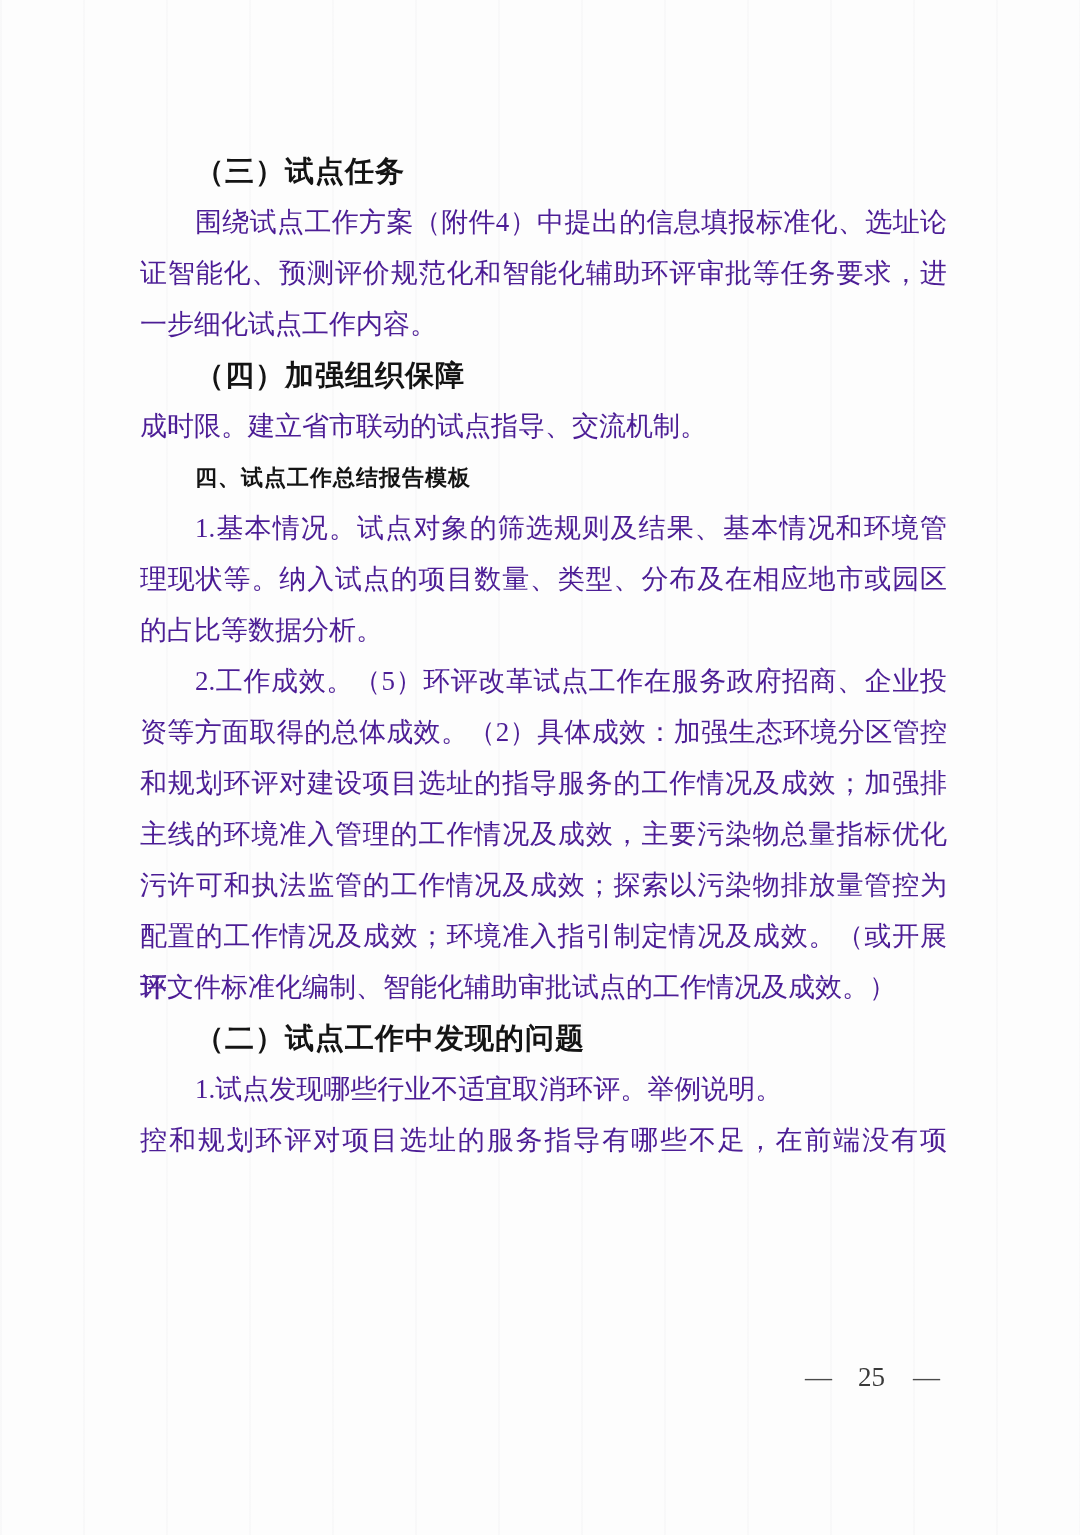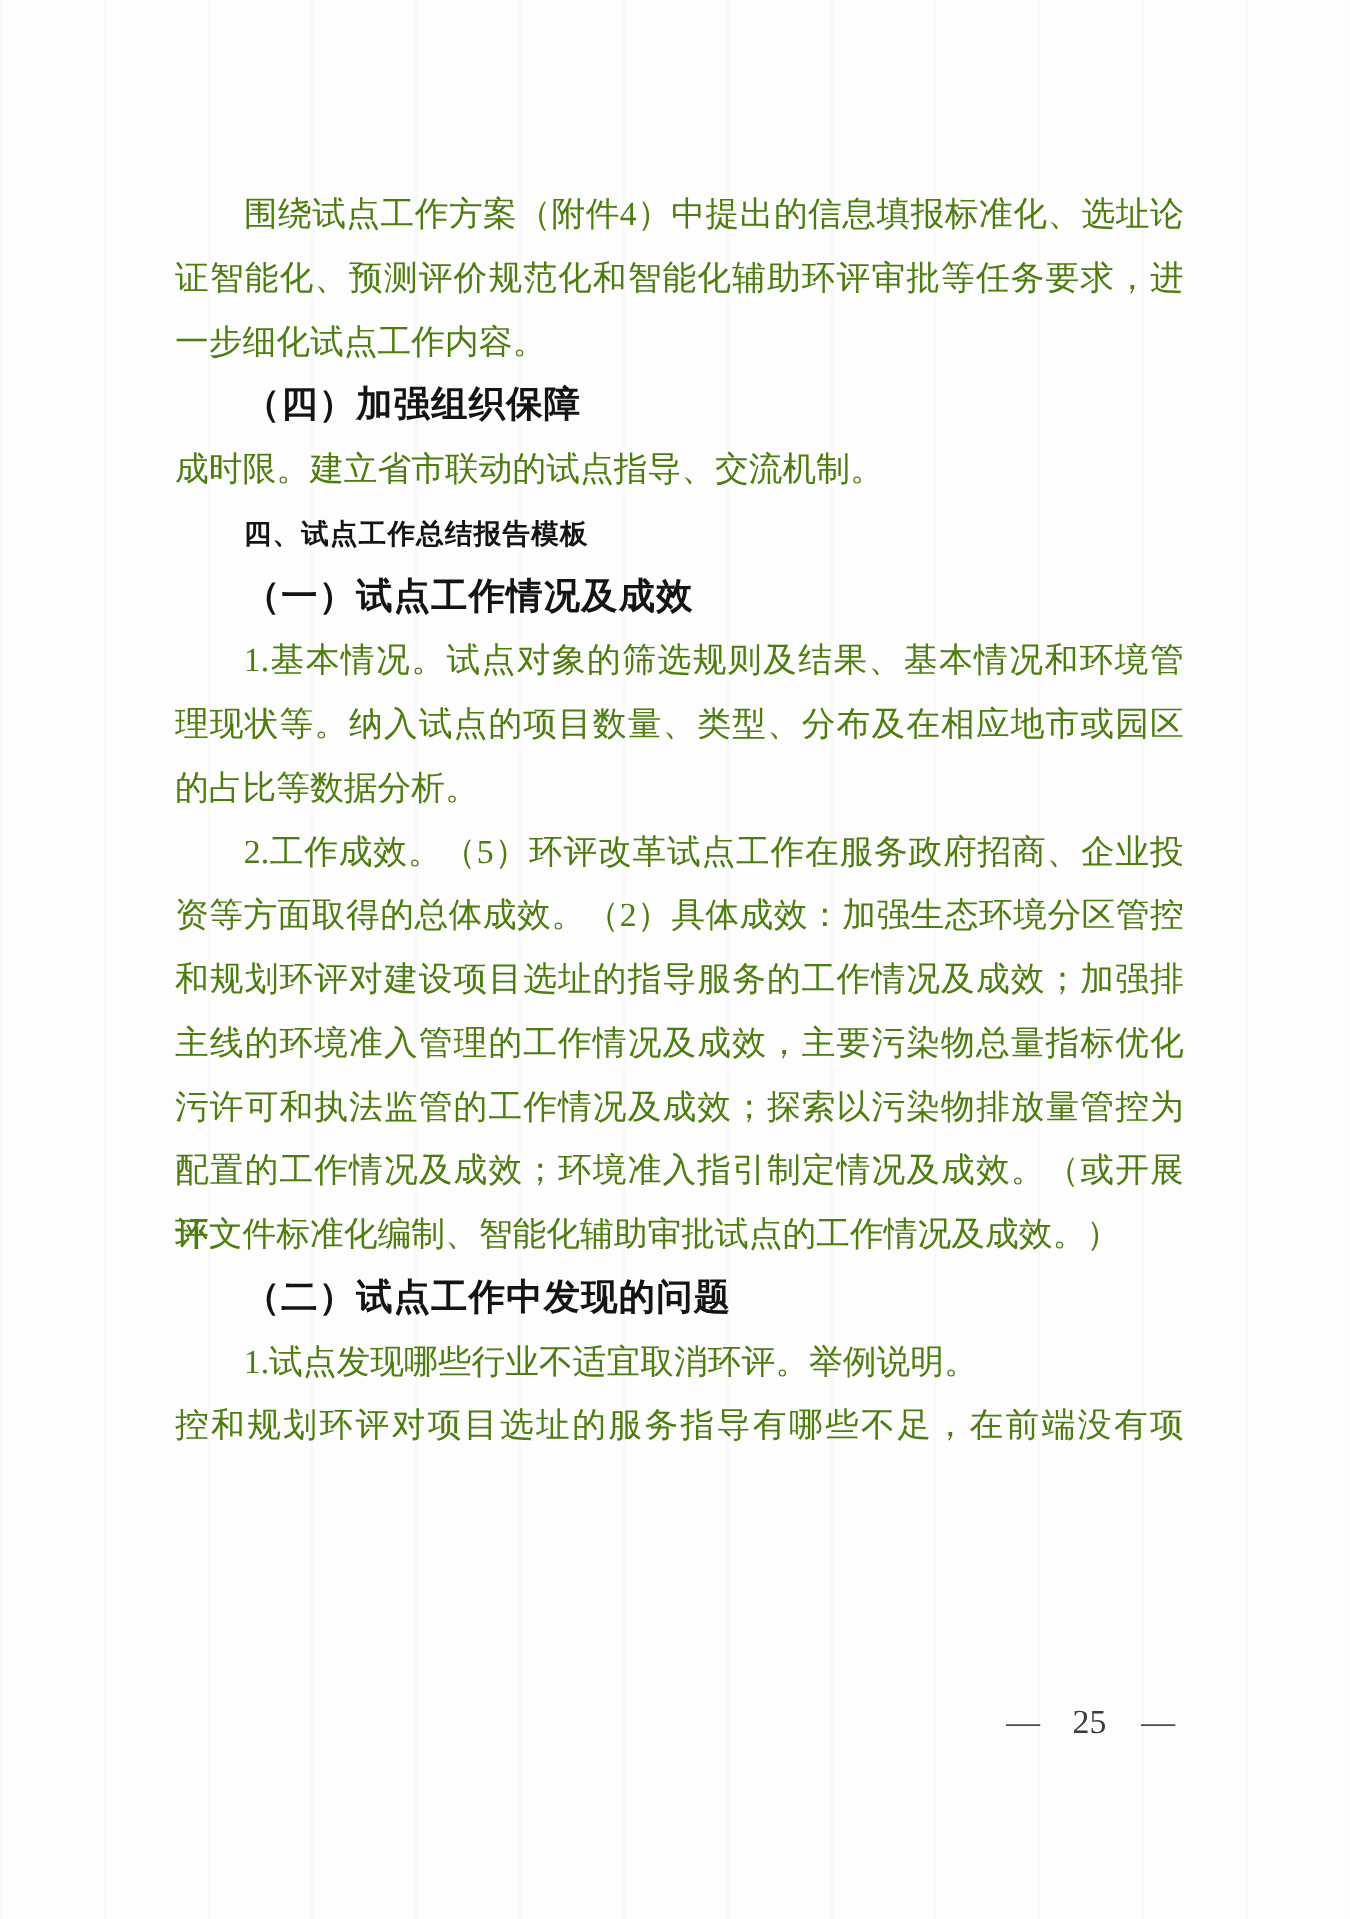--- a/index.html
+++ b/index.html
@@ -35,21 +35,21 @@
     position: absolute;
     left: 140px;
     top: 146px;
     width: 807px;
   }
   .line {
     display: block;
     height: 51px;
     line-height: 51px;
     font-size: 27px;
-    color: #4d7c0f;
+    color: #4c1d95;
     white-space: nowrap;
     overflow: visible;
   }
   
   .full {
     white-space: normal;
     text-align: justify;
     text-align-last: justify;
     text-justify: inter-character;
   }
@@ -87,27 +87,27 @@
     letter-spacing: -2px;
   }
 </style>
 </head>
 <body>
 
 <div class="page">
   <div class="scan-texture"></div>
 
   <div class="content">
+    <div class="line h-kai indent">（三）试点任务</div>
     <div class="line full indent">围绕试点工作方案（附件4）中提出的信息填报标准化、选址论</div>
     <div class="line full">证智能化、预测评价规范化和智能化辅助环评审批等任务要求，进</div>
     <div class="line">一步细化试点工作内容。</div>
     <div class="line h-kai indent">（四）加强组织保障</div>
     <div class="line">成时限。建立省市联动的试点指导、交流机制。</div>
     <div class="line h-hei indent">四、试点工作总结报告模板</div>
-    <div class="line h-kai indent">（一）试点工作情况及成效</div>
     <div class="line full indent">1.基本情况。试点对象的筛选规则及结果、基本情况和环境管</div>
     <div class="line full">理现状等。纳入试点的项目数量、类型、分布及在相应地市或园区</div>
     <div class="line">的占比等数据分析。</div>
     <div class="line full indent">2.工作成效。（5）环评改革试点工作在服务政府招商、企业投</div>
     <div class="line full">资等方面取得的总体成效。（2）具体成效：加强生态环境分区管控</div>
     <div class="line full">和规划环评对建设项目选址的指导服务的工作情况及成效；加强排</div>
     <div class="line full">主线的环境准入管理的工作情况及成效，主要污染物总量指标优化</div>
     <div class="line full">污许可和执法监管的工作情况及成效；探索以污染物排放量管控为</div>
     <div class="line full">配置的工作情况及成效；环境准入指引制定情况及成效。（或开展环</div>
     <div class="line">评文件标准化编制、智能化辅助审批试点的工作情况及成效。）</div>

